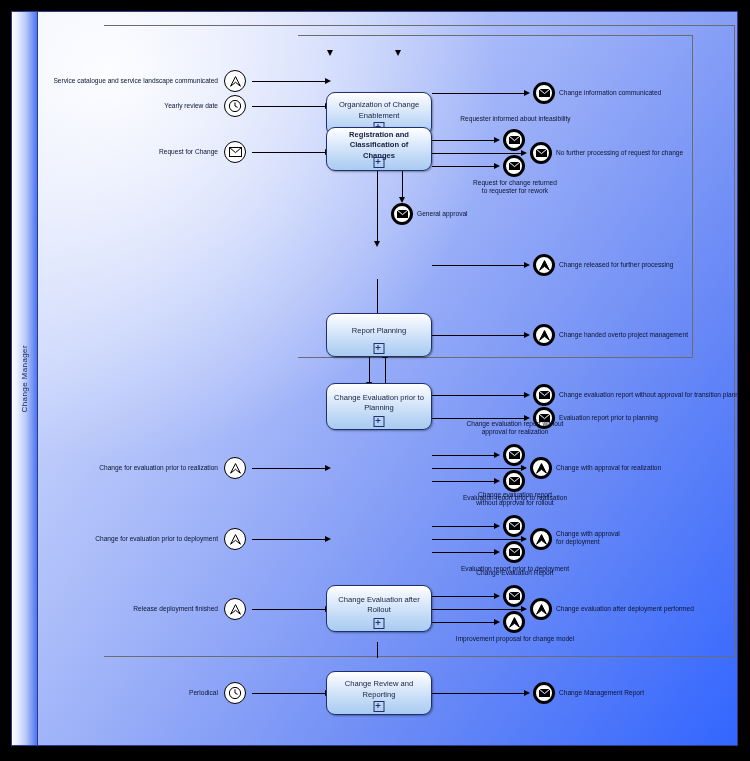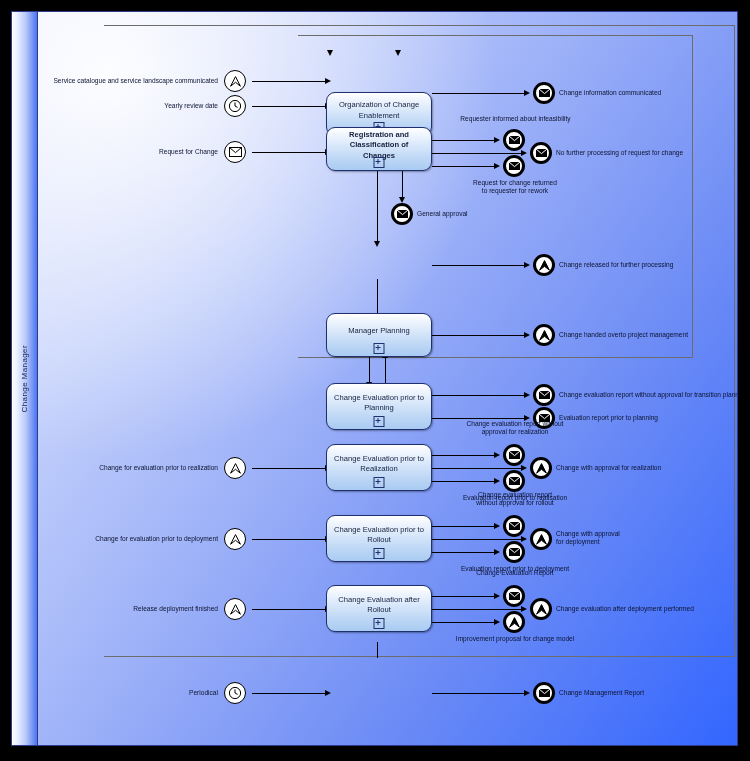--- a/index.html
+++ b/index.html
@@ -167,47 +167,41 @@
       </div>
 
       <div class="node task" style="left:288px;top:115px;width:106px;height:44px;font-weight:bold;">
         <div class="tlabel">Registration and Classification of
 Changes</div>
         <div class="subproc"></div>
       </div>
 
 
       <div class="node task" style="left:288px;top:301px;width:106px;height:44px;">
-        <div class="tlabel">Manager Planning</div>
+        <div class="tlabel">Report Planning</div>
         <div class="subproc"></div>
       </div>
 
       <div class="node task" style="left:288px;top:371px;width:106px;height:47px;">
         <div class="tlabel">Change Evaluation prior to
 Planning</div>
         <div class="subproc"></div>
       </div>
 
-      <div class="node task" style="left:288px;top:432px;width:106px;height:47px;">
-        <div class="tlabel">Change Evaluation prior to
-Realization</div>
-        <div class="subproc"></div>
-      </div>
-
-      <div class="node task" style="left:288px;top:503px;width:106px;height:47px;">
-        <div class="tlabel">Change Evaluation prior to
-Rollout</div>
-        <div class="subproc"></div>
-      </div>
+
 
       <div class="node task" style="left:288px;top:573px;width:106px;height:47px;">
         <div class="tlabel">Change Evaluation after Rollout</div>
         <div class="subproc"></div>
       </div>
 
+      <div class="node task" style="left:288px;top:659px;width:106px;height:44px;">
+        <div class="tlabel">Change Review and Reporting</div>
+        <div class="subproc"></div>
+      </div>
 
       <div class="node ev start" style="left:186px;top:58px;width:22px;height:22px;">
         <svg width="13" height="13" viewBox="0 0 13 13">
           <path d="M6.5 1.6 L11.4 11.2 L6.5 7.3 L1.6 11.2 Z" fill="none" stroke="#000" stroke-width="1"></path>
         </svg>
       </div>
       <div class="lbl l" style="left:-10px;top:65px;width:190px;">Service catalogue and service landscape communicated</div>
 
       <div class="node ev start" style="left:186px;top:83px;width:22px;height:22px;">
         <svg width="14" height="14" viewBox="0 0 14 14">

